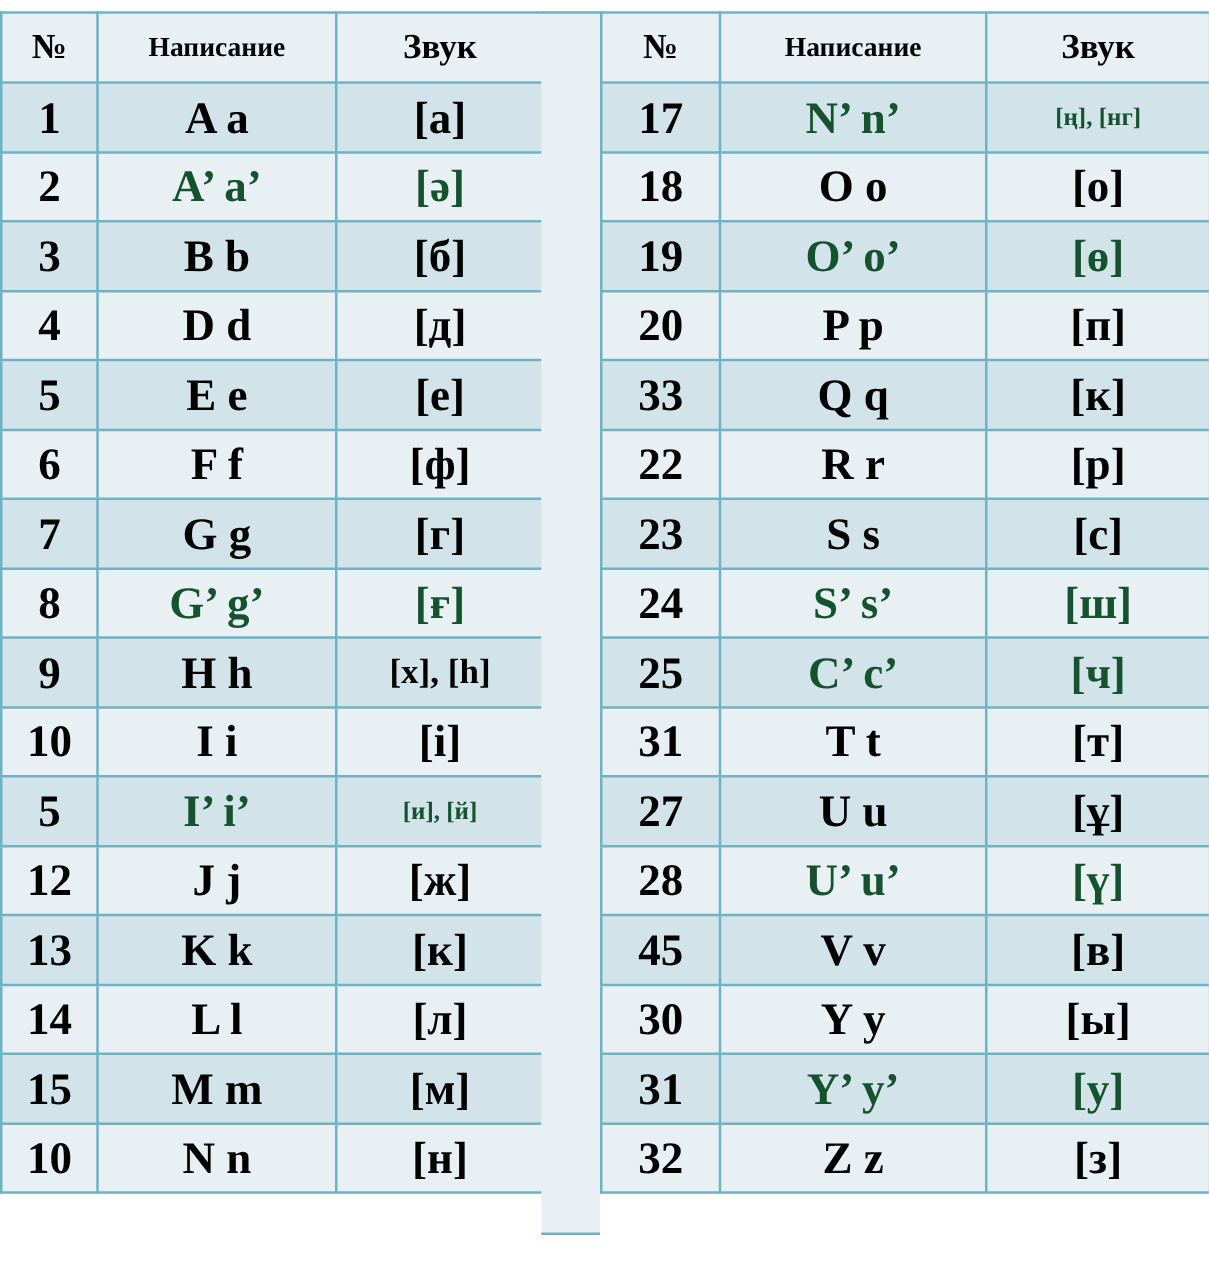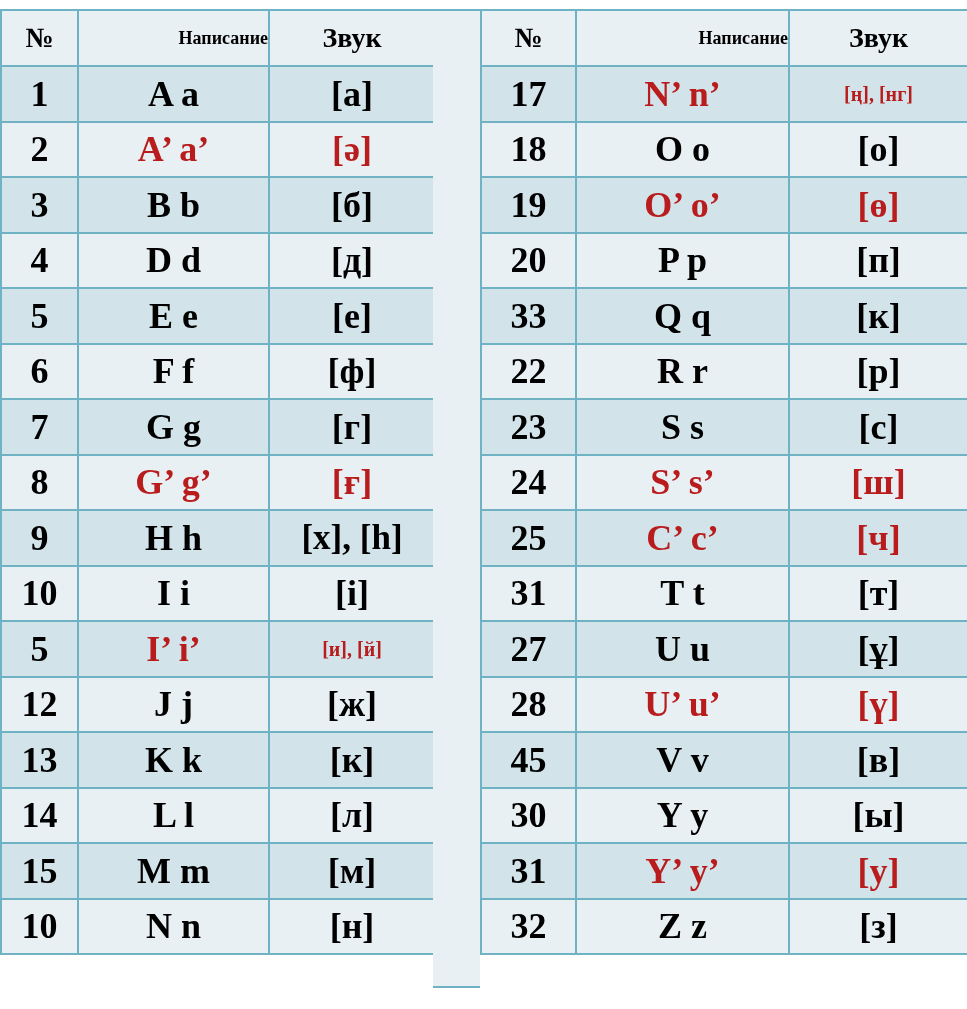--- a/index.html
+++ b/index.html
@@ -7,26 +7,26 @@
          font-family:"Liberation Serif","DejaVu Serif",serif; }
   .wrap { position:absolute; left:0; top:9px; width:967px; height:979px; }
   .gap { position:absolute; left:433px; top:0; width:47px; height:979px;
          background:#e8f0f4; border-top:2px solid #6fb2c4; border-bottom:2px solid #6fb2c4; box-sizing:border-box; }
   table { position:absolute; top:0; border-collapse:collapse; table-layout:fixed; }
   table.left { left:0; width:434px; }
   table.right { left:480px; width:487px; }
   td, th { border:2px solid #6fb2c4; text-align:center; vertical-align:middle;
            font-weight:bold; color:#000; padding:0; height:53.5px; line-height:1; }
   th { font-size:28px; height:54px; background:#e8f0f4; }
-  th.hname { font-size:18px;text-align:right; }
+  th.hname { font-size:22px; }
   td { font-size:36px; }
   tr.odd td { background:#d2e3ea; }
   tr.even td { background:#e8f0f4; }
-  td.red { color:#b91c1c; }
-  td.small { font-size:35px; }
+  td.red { color:#14532d; }
+  td.small { font-size:28px; }
   td.tiny { font-size:20px; }
 </style>
 </head>
 <body>
 
 <div class="wrap">
   <table class="left">
     <colgroup>
         <col style="width:77px">
         <col style="width:191px">

